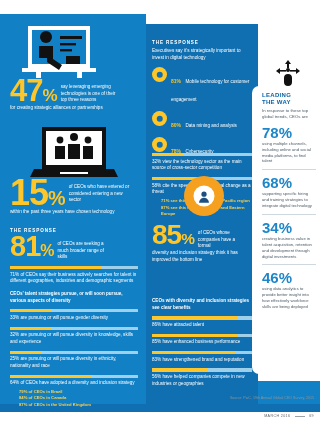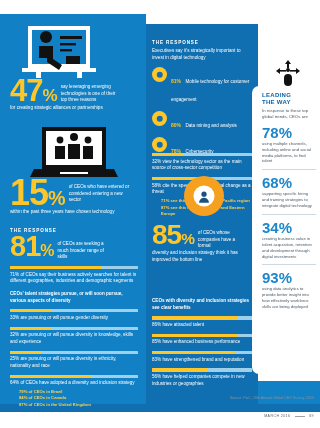--- a/index.html
+++ b/index.html
@@ -336,21 +336,21 @@
     <div class="rt-rule"></div>
 
     <div class="rt-num">68%</div>
     <div class="rt-body">supporting specific hiring and training strategies to integrate digital technology</div>
     <div class="rt-rule"></div>
 
     <div class="rt-num">34%</div>
     <div class="rt-body">creating business value in talent acquisition, retention and development through digital investments</div>
     <div class="rt-rule"></div>
 
-    <div class="rt-num">93%</div>
+    <div class="rt-num">46%</div>
     <div class="rt-body">using data analytics to provide better insight into how effectively workforce skills are being deployed</div>
   </div>
 
   <div class="src">Source: PwC, 19th Annual Global CEO Survey, 2015</div>
   <div class="brandline">
     <span>MARCH 2016</span>
     <span class="rule"></span>
     <span>69</span>
   </div>
 

